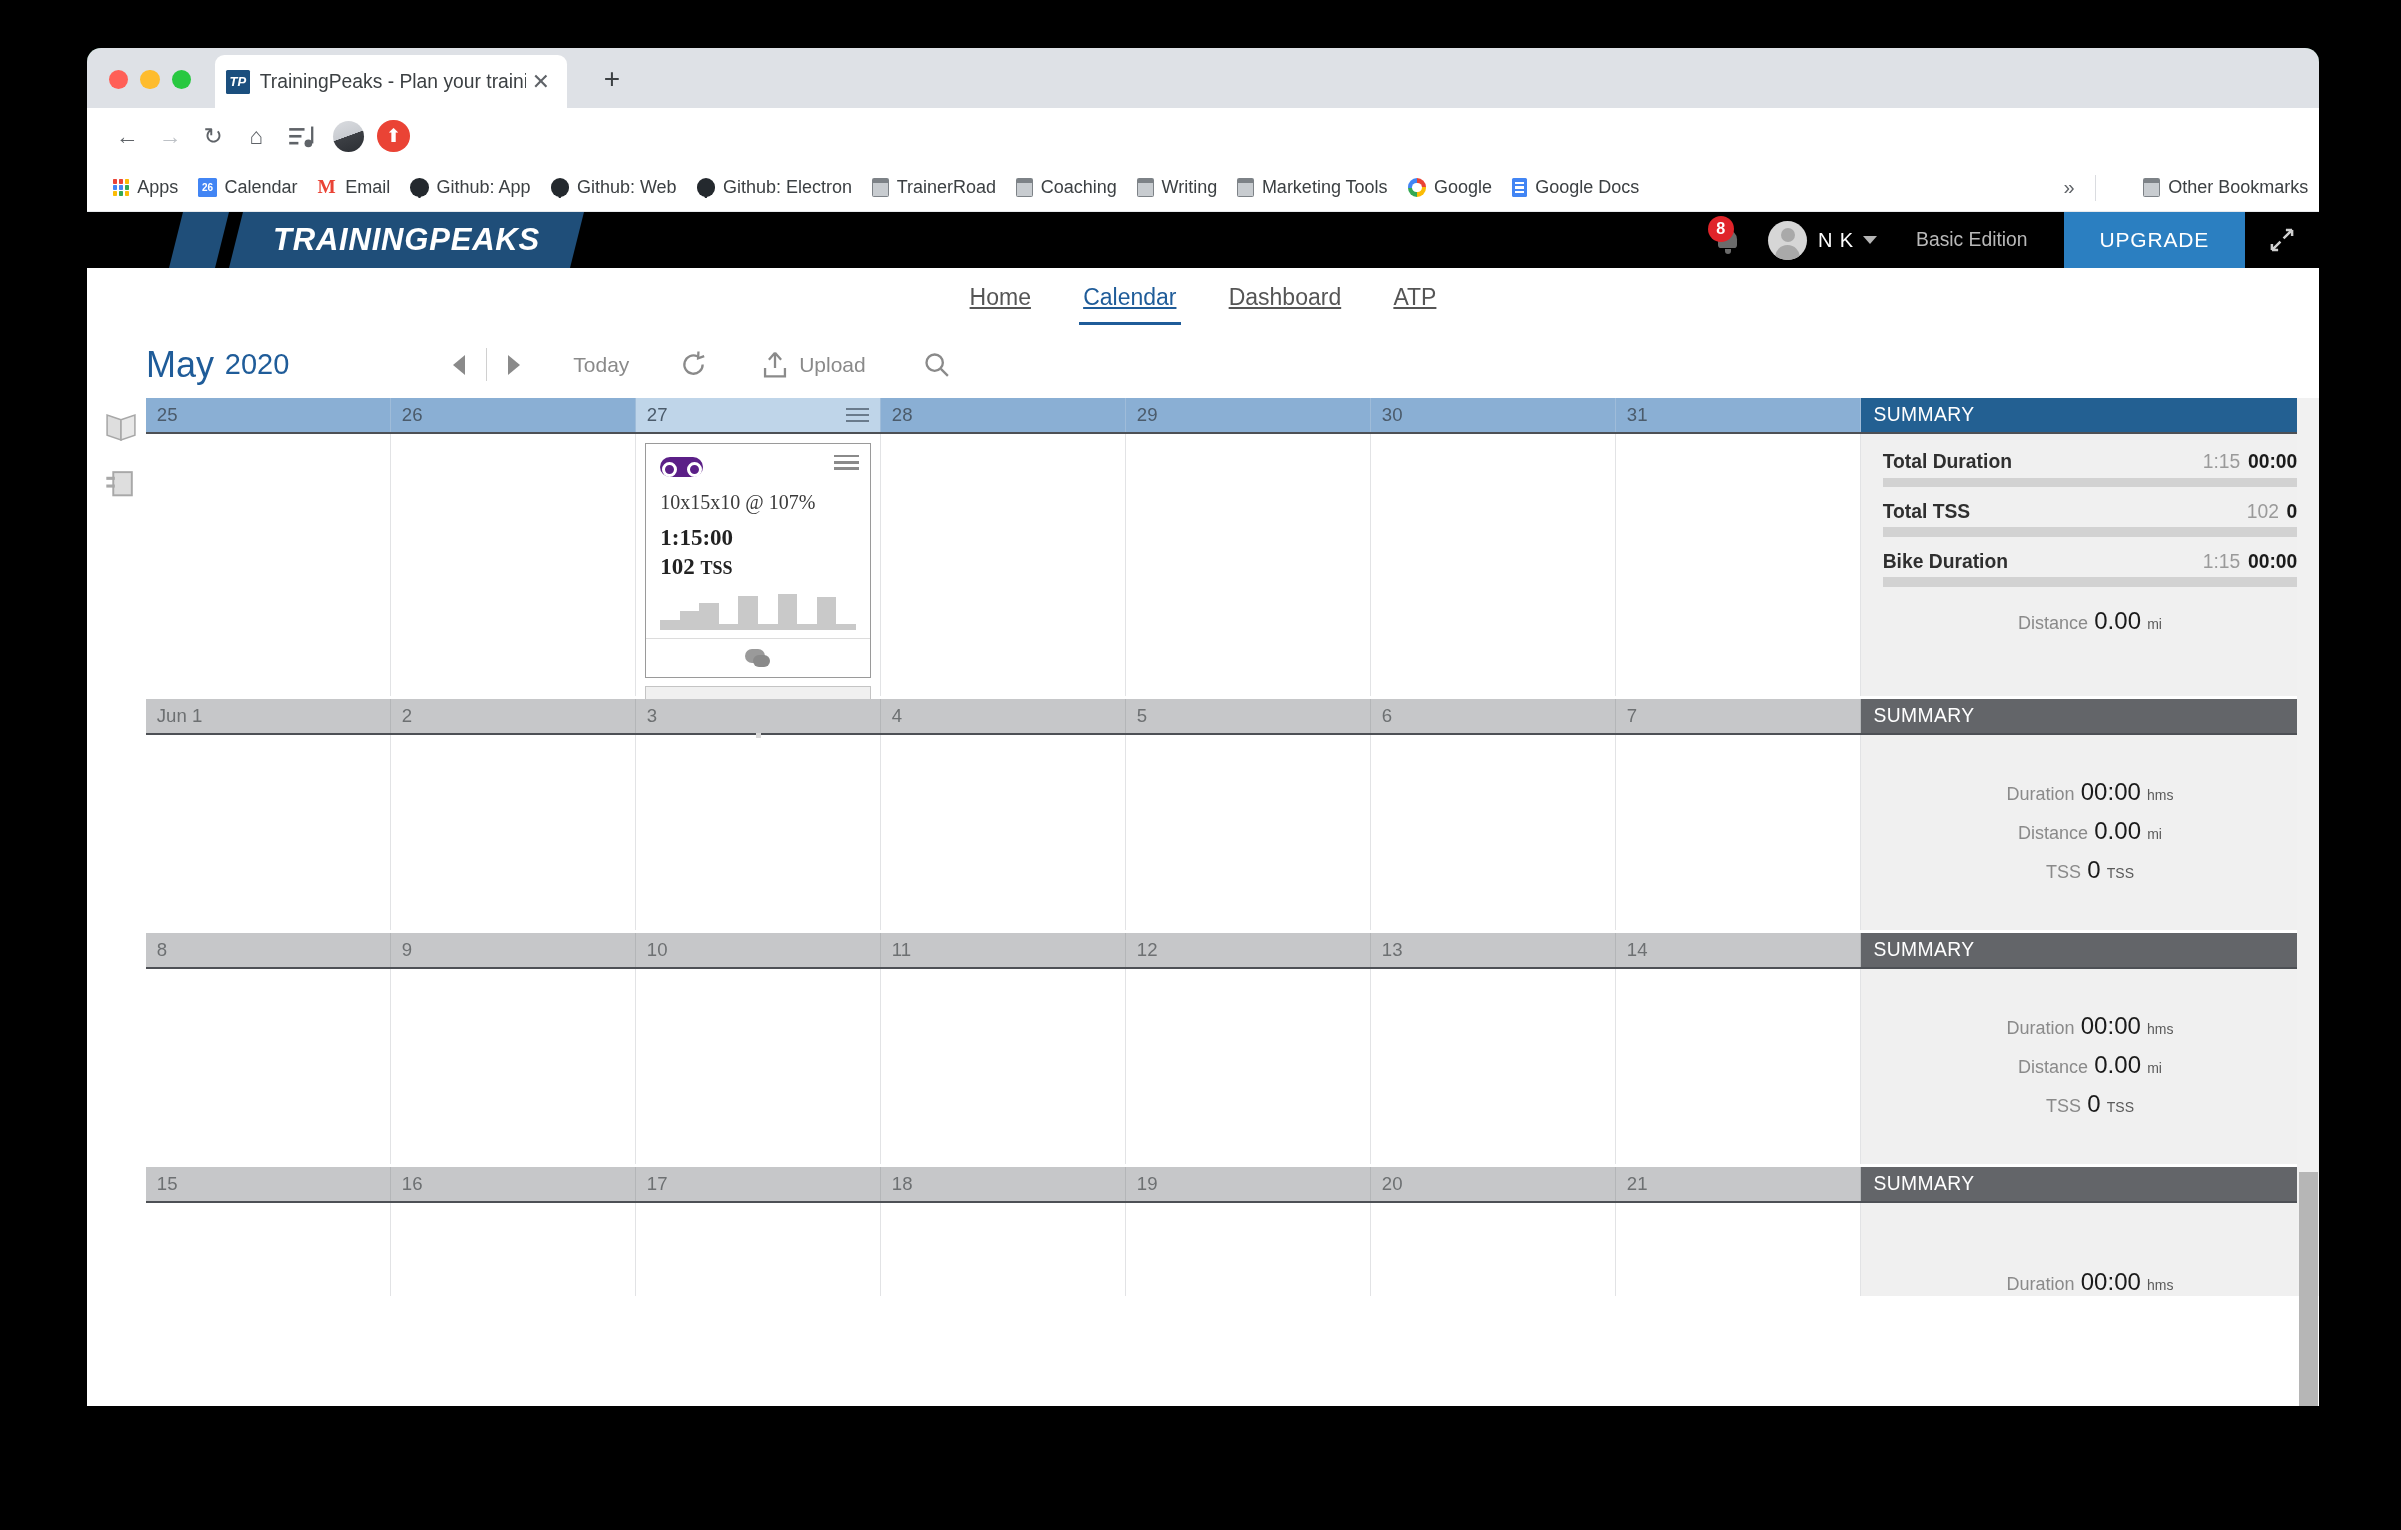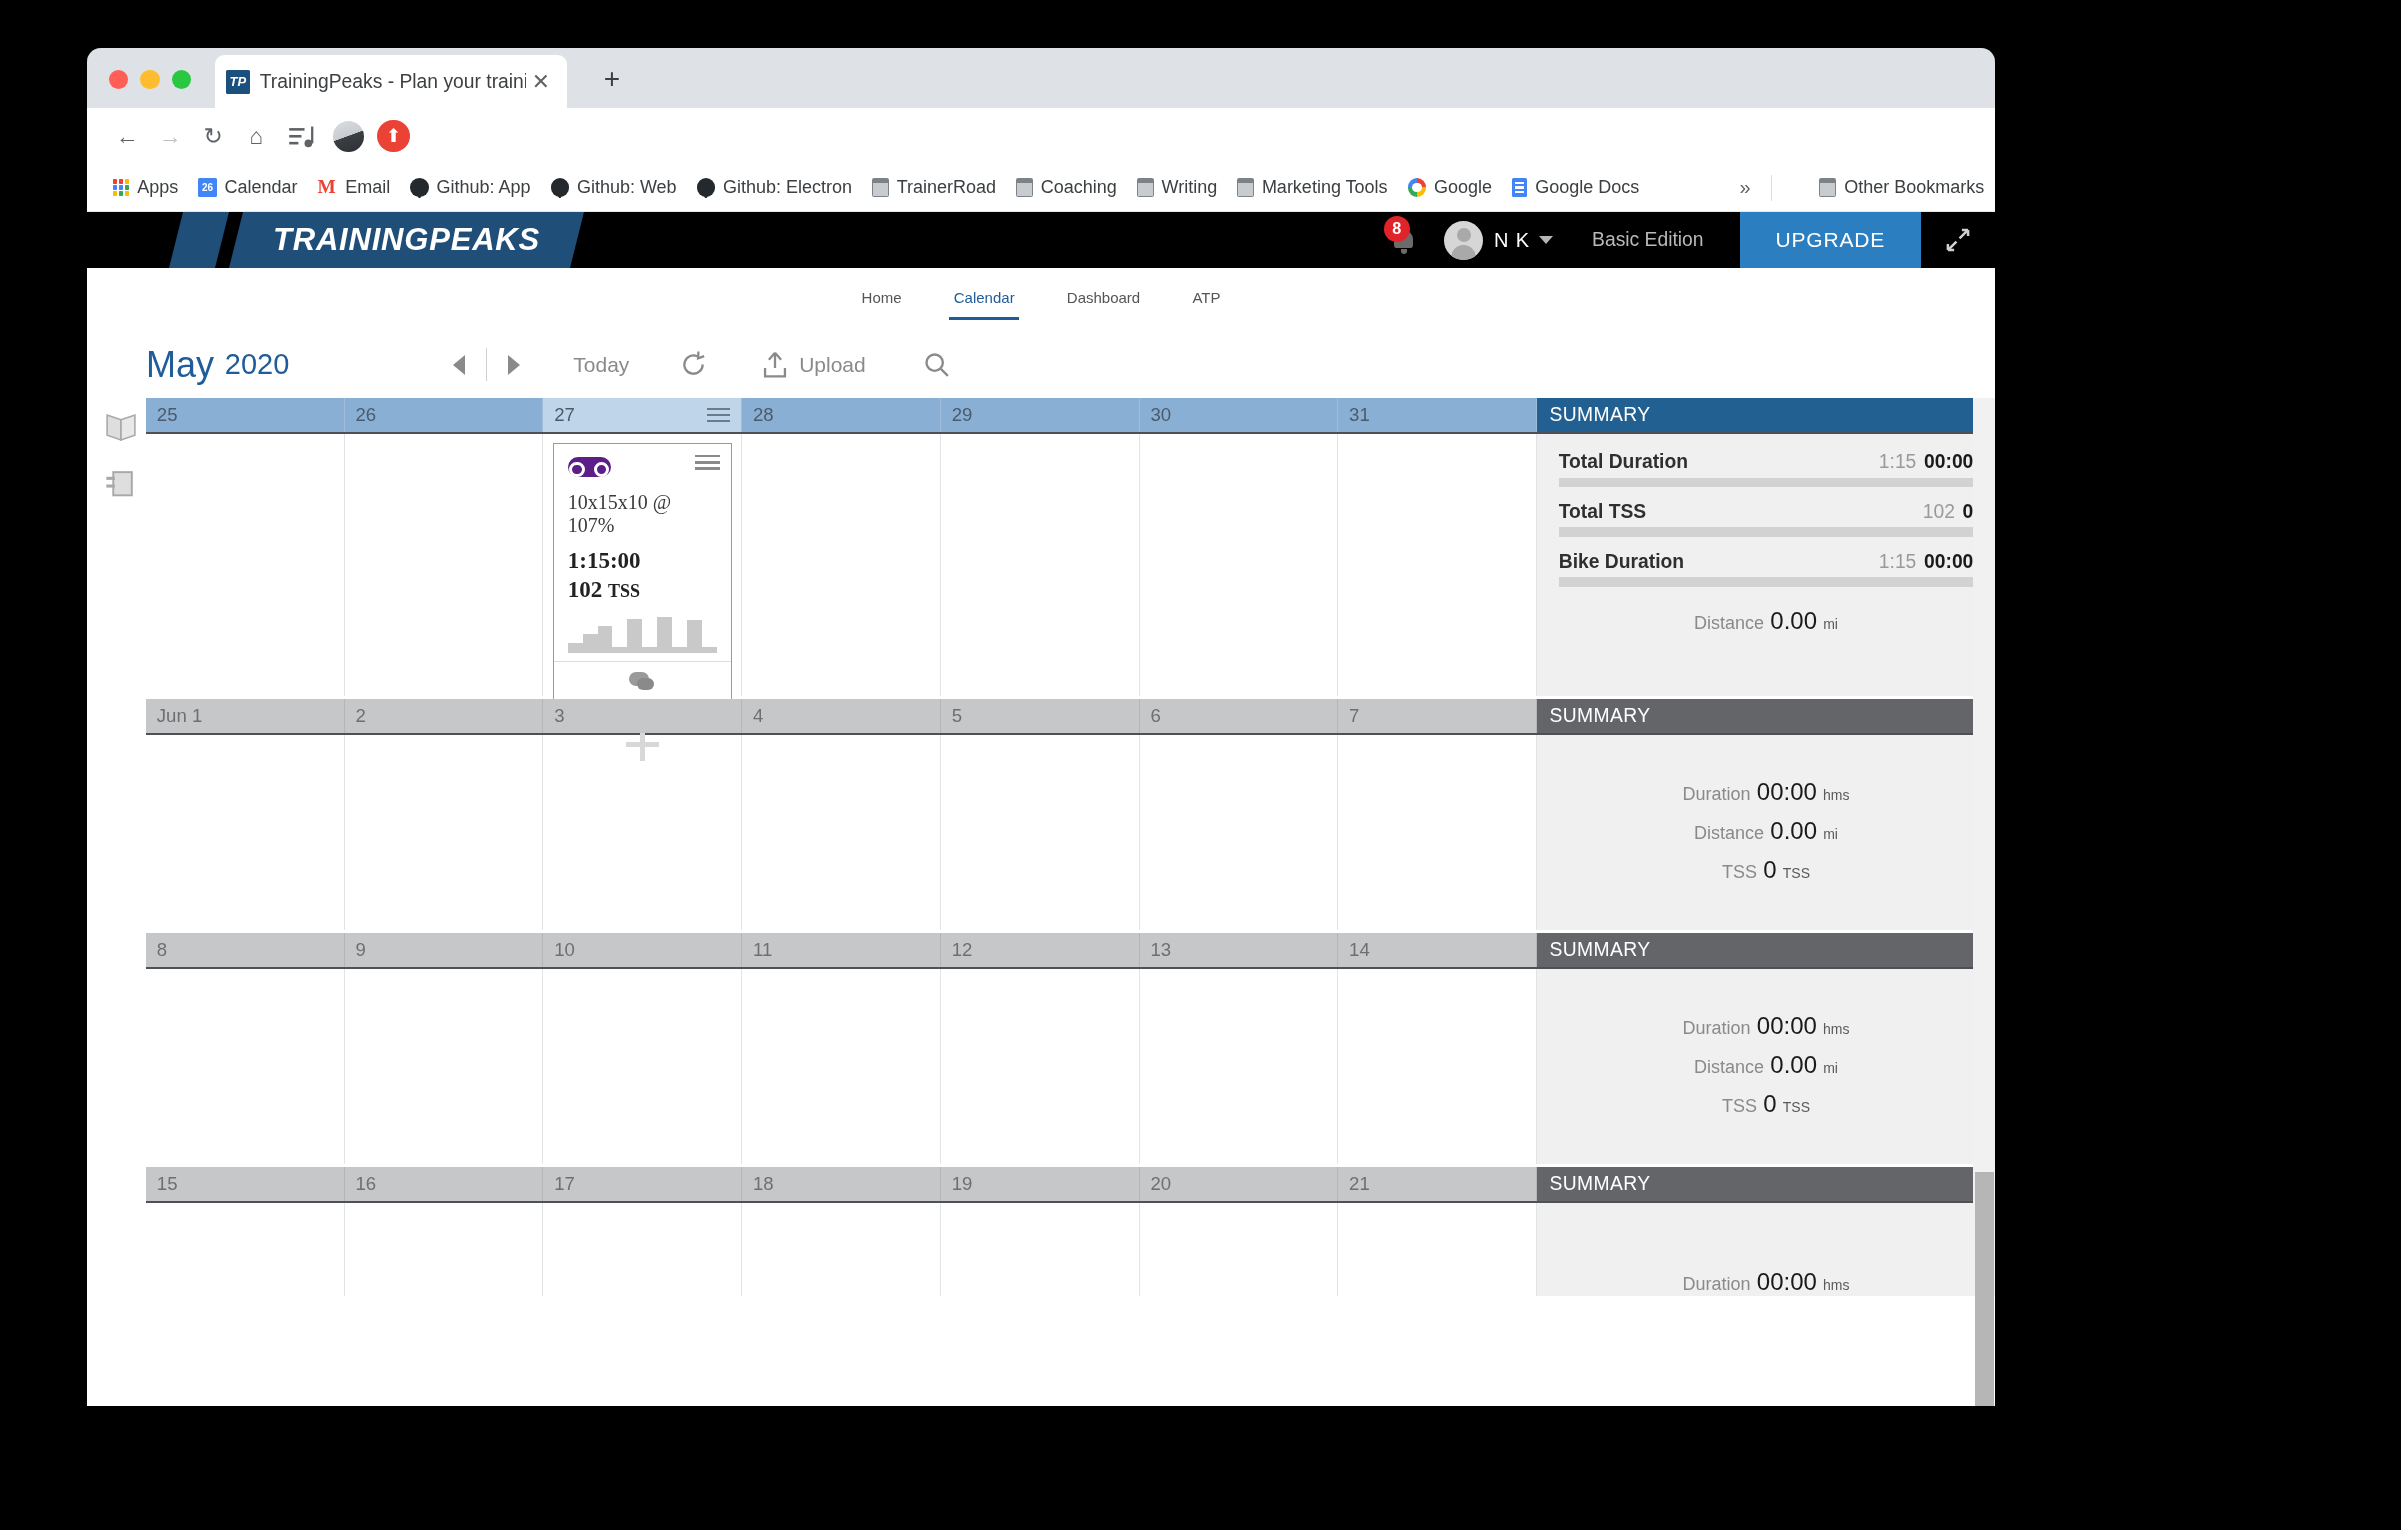--- a/index.html
+++ b/index.html
@@ -7,21 +7,21 @@
     width: 2401px; height: 1530px;
     background: #000;
     font-family: "Liberation Sans", sans-serif;
     overflow: hidden;
   }
 
   
   .browser-window {
     position: absolute;
     left: 87px; top: 48px;
-    width: 1908px; height: 1358px;
+    width: 2232px; height: 1358px;
     background: #14532d;
     border-radius: 14px 14px 0 0;
     overflow: hidden;
   }
 
   
   .tab-strip {
     height: 60px;
     background: #dee1e6;
     position: relative;
@@ -312,23 +312,24 @@
     display: flex; align-items: center; justify-content: center;
   }
 
   
   .nav-tabs {
     height: 63px; background: #fff;
     display: flex; align-items: center; justify-content: center;
     gap: 43px;
   }
   .nav-tab {
-    font-size: 15px; color: #555;
+    font-size: 23px; color: #555;
     padding: 10.8px 4.6px 14px;
     position: relative;
+    text-decoration: underline;
   }
   .nav-tab.active { color: #1f5c99; }
   .nav-tab.active::after {
     content:""; position:absolute; left:0; right:0; bottom:0;
     height: 3.9px; background: #1f5c99;
   }
 
   
   .cal-toolbar {
     height: 67px; display: flex; align-items: center;

